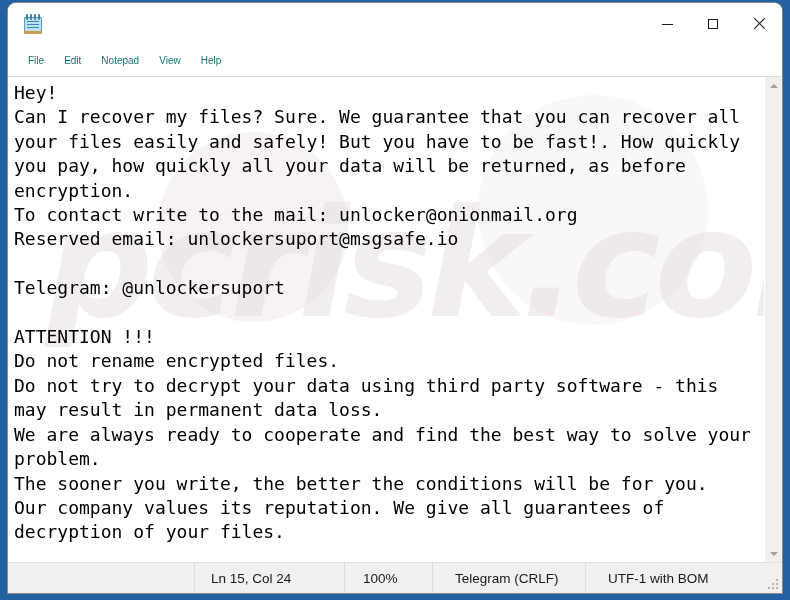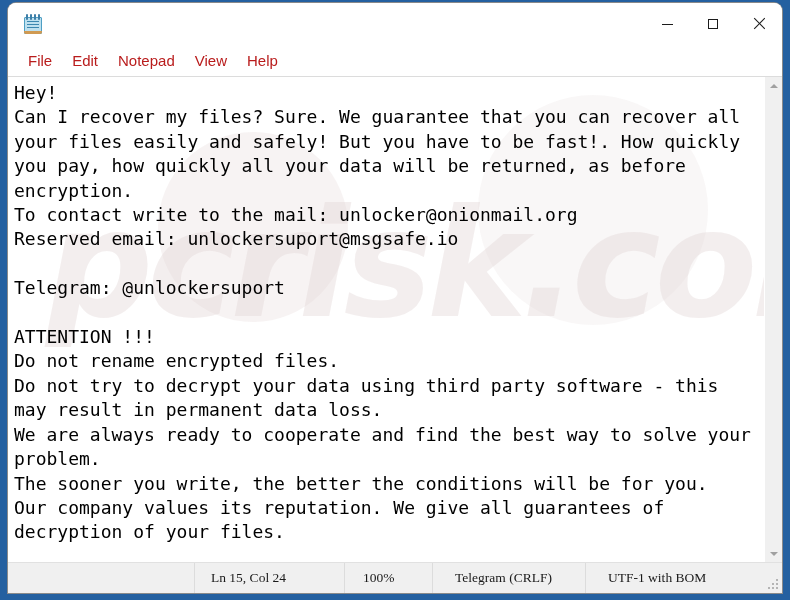--- a/index.html
+++ b/index.html
@@ -134,22 +134,22 @@
   #menubar {
     height: 30px;
     background: #ffffff;
     display: flex;
     align-items: center;
     padding-left: 10px;
     flex: 0 0 auto;
     border-bottom: 1px solid #ffffff;
   }
   .menu-item {
-    font-size: 15px;
-    color: #b91c1c;
+    font-size: 10px;
+    color: #0f766e;
     padding: 3px 10px;
     border-radius: 3px;
     cursor: default;
     white-space: nowrap;
   }
 
   
   #editor-wrap {
     flex: 1 1 auto;
     position: relative;
@@ -252,21 +252,20 @@
   #statusbar {
     height: 30px;
     flex: 0 0 auto;
     background: #f0f0f0;
     border-top: 1px solid #e1e1e1;
     display: flex;
     align-items: center;
     font-size: 13.5px;
     color: #1a1a1a;
     position: relative;
-    font-family: Liberation Serif, serif;
   }
   .sb-cell {
     height: 30px;
     display: flex;
     align-items: center;
     white-space: nowrap;
   }
   .sb-sep {
     width: 1px;
     height: 30px;

